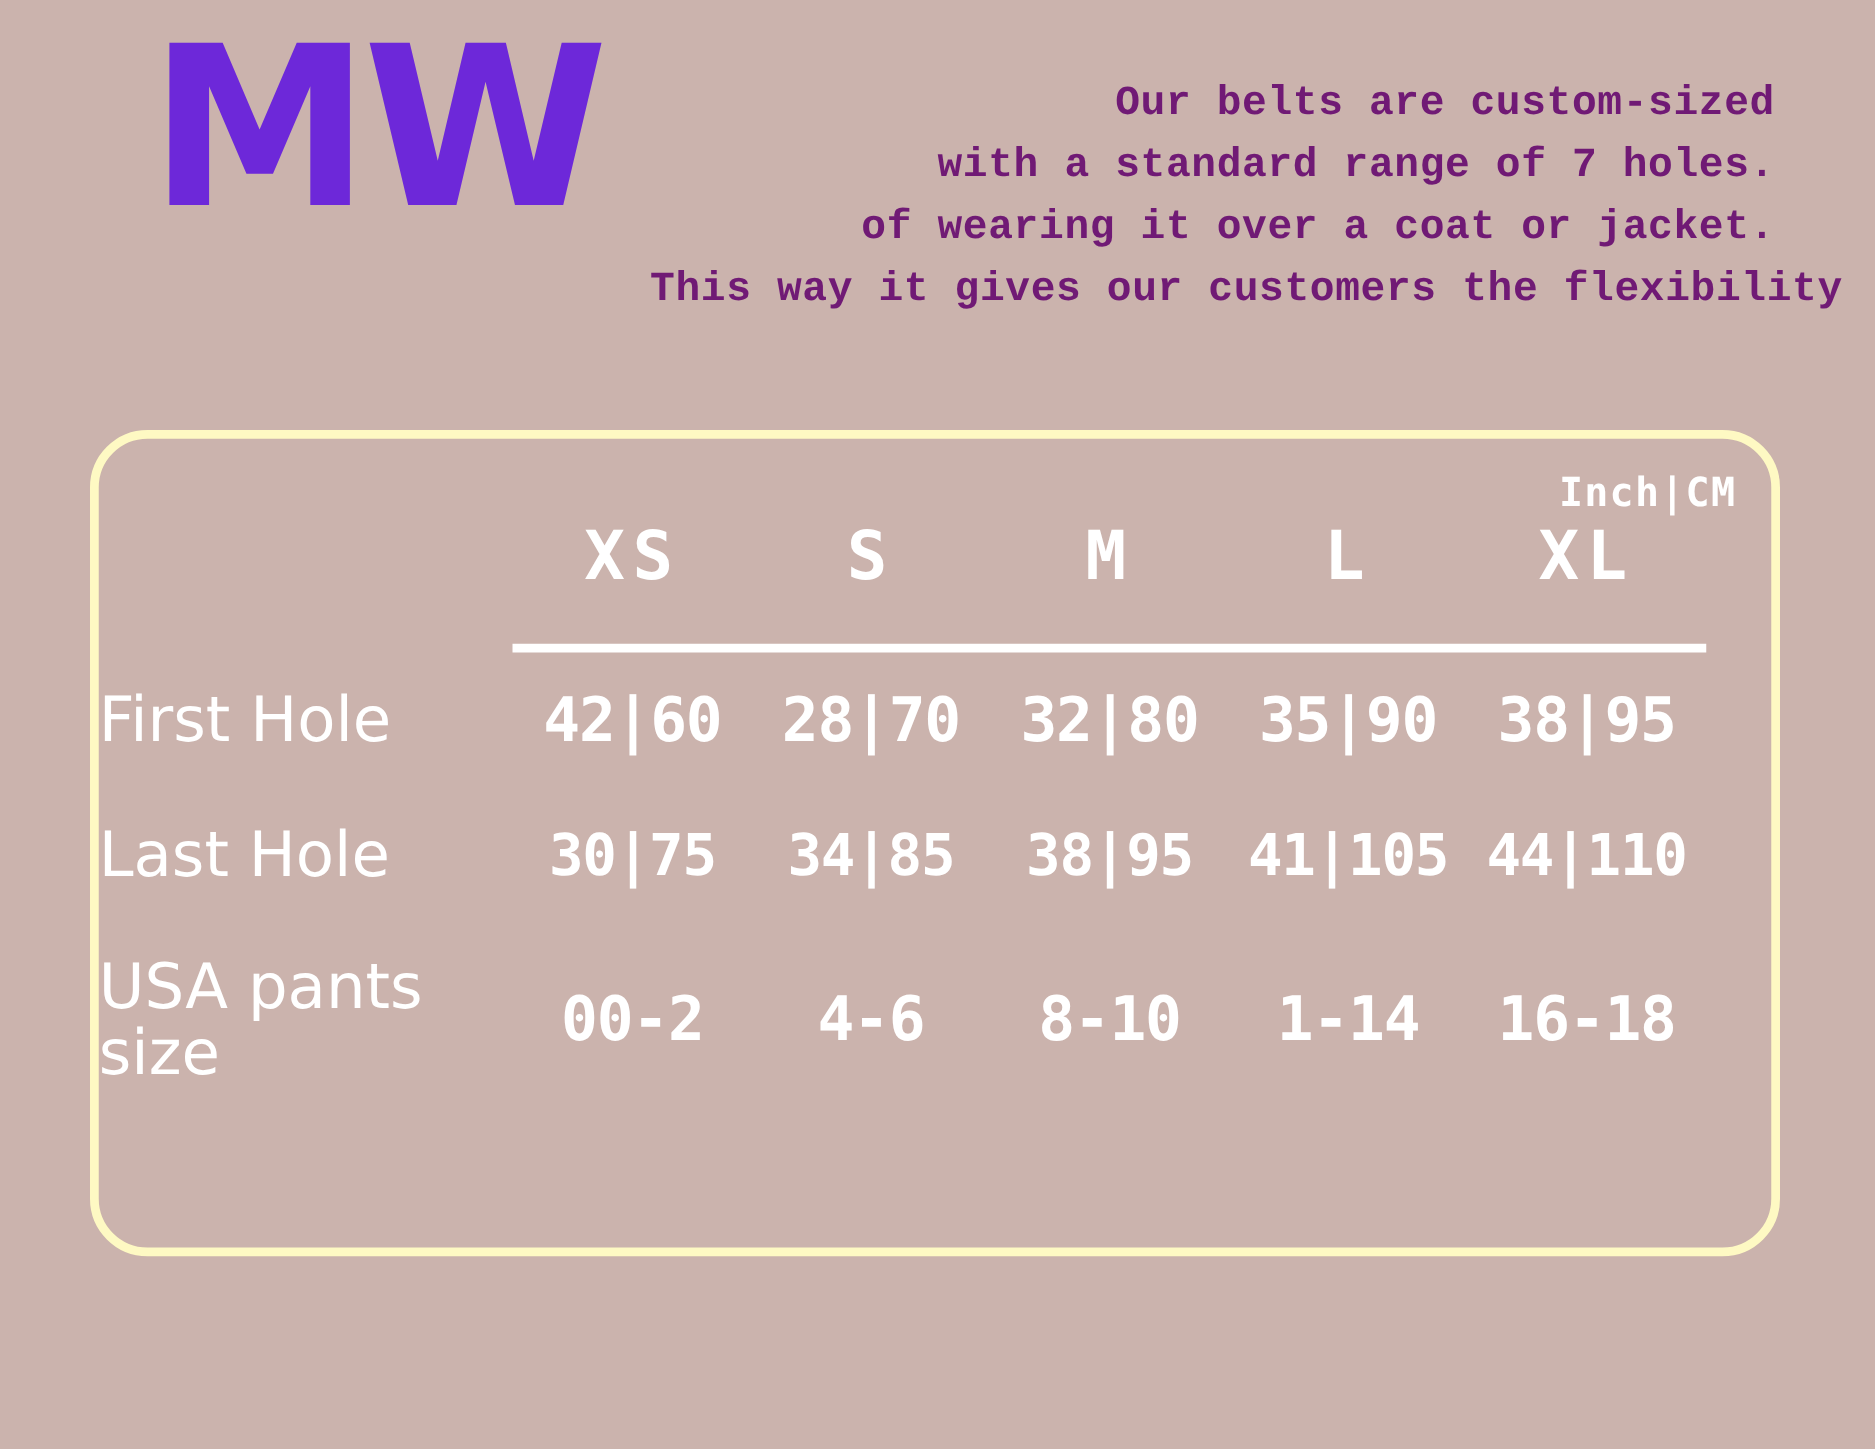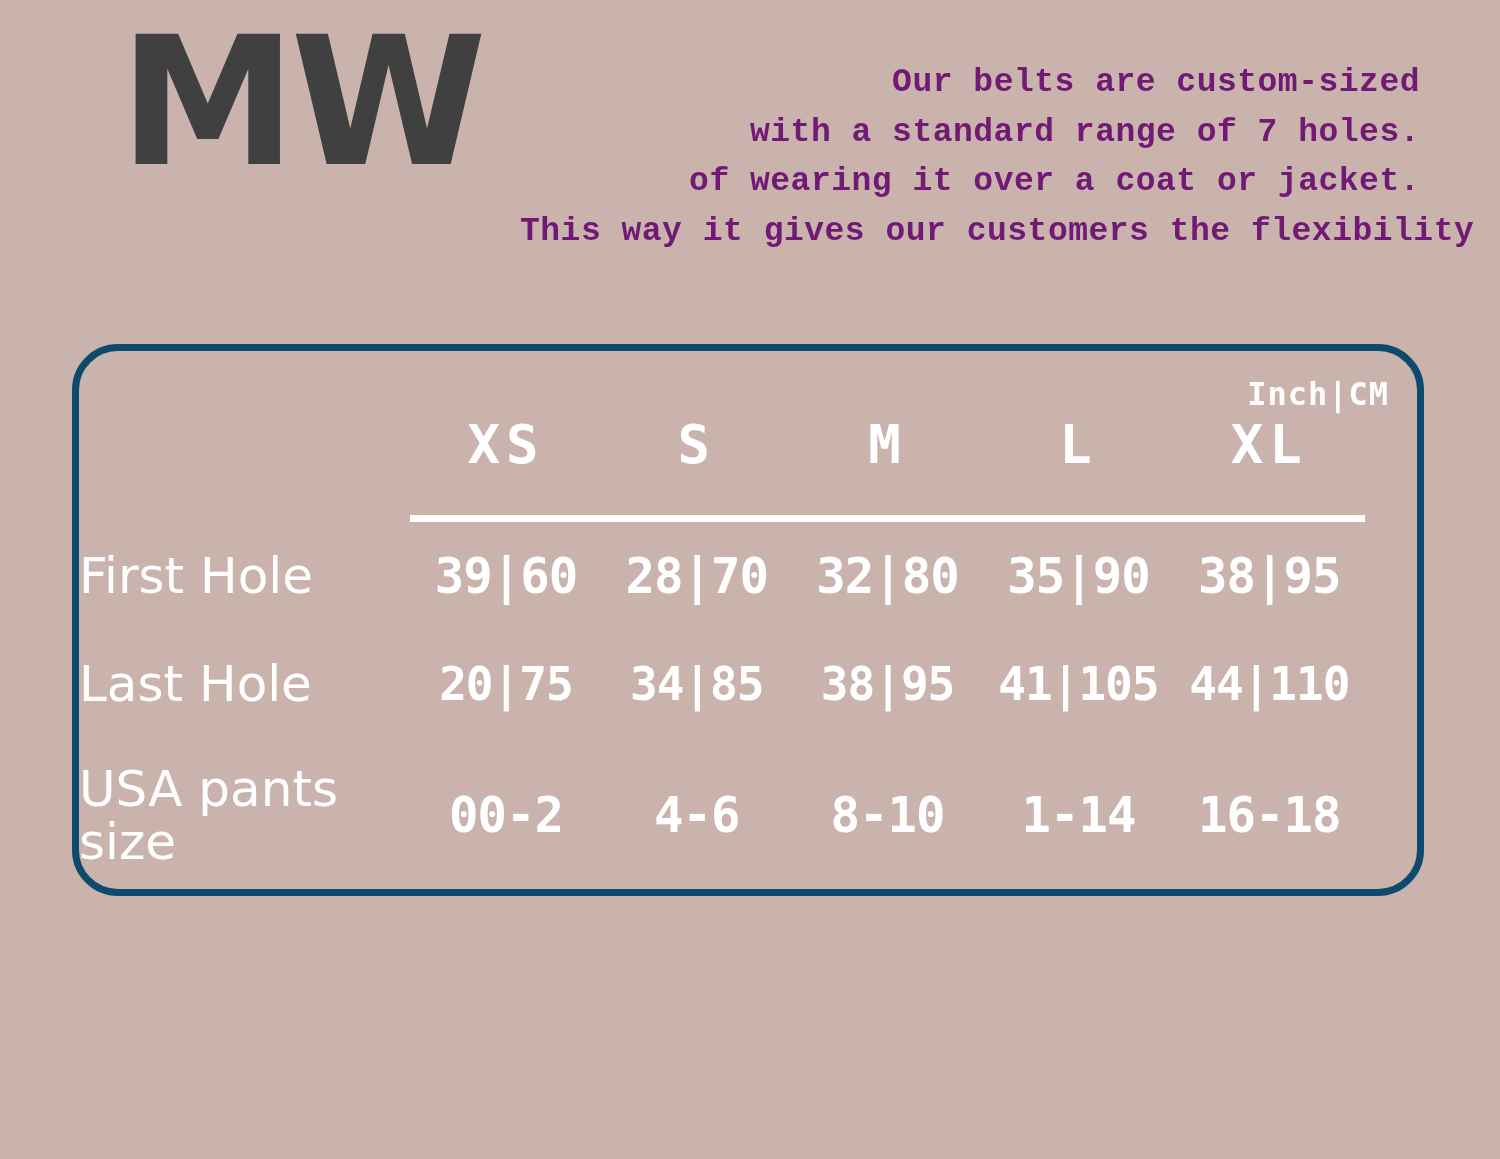--- a/index.html
+++ b/index.html
@@ -35,21 +35,21 @@
     width: 380px;
     text-align: center;
     color: #ffffff;
   }
   .brand-mark {
     font-family: "DejaVu Sans", sans-serif;
     font-weight: 700;
     font-size: 178px;
     line-height: 0.95;
     letter-spacing: -6px;
-    color: #404040;
+    color: #6d28d9;
     margin: 0;
     padding: 0;
   }
   .brand-tagline {
     font-family: "DejaVu Serif", serif;
     font-style: italic;
     font-size: 38px;
     color: #ffffff;
     margin-top: 14px;
     letter-spacing: 1px;
@@ -69,22 +69,22 @@
     letter-spacing: 0.5px;
   }
   .intro div { white-space: nowrap; }
 
   
   .panel {
     position: absolute;
     left: 72px;
     top: 344px;
     width: 1352px;
-    height: 552px;
-    border: 7px solid #0c4a6e;
+    height: 661px;
+    border: 7px solid #fef9c3;
     border-radius: 46px;
     box-sizing: border-box;
   }
 
   .unit-label {
     position: absolute;
     right: 28px;
     top: 24px;
     font-family: "DejaVu Sans Mono", monospace;
     font-weight: 700;
@@ -200,30 +200,30 @@
           <td></td>
           <td colspan="5">
             <div class="rule"></div>
           </td>
           <td></td>
         </tr>
       </thead>
       <tbody>
         <tr class="row-first">
           <td class="row-label">First Hole</td>
-          <td class="cell">39|60</td>
+          <td class="cell">42|60</td>
           <td class="cell">28|70</td>
           <td class="cell">32|80</td>
           <td class="cell">35|90</td>
           <td class="cell">38|95</td>
           <td></td>
         </tr>
         <tr class="row-last">
           <td class="row-label">Last Hole</td>
-          <td class="cell">20|75</td>
+          <td class="cell">30|75</td>
           <td class="cell">34|85</td>
           <td class="cell">38|95</td>
           <td class="cell">41|105</td>
           <td class="cell">44|110</td>
           <td></td>
         </tr>
         <tr class="row-usa">
           <td class="row-label">USA pants size</td>
           <td class="cell">00-2</td>
           <td class="cell">4-6</td>

